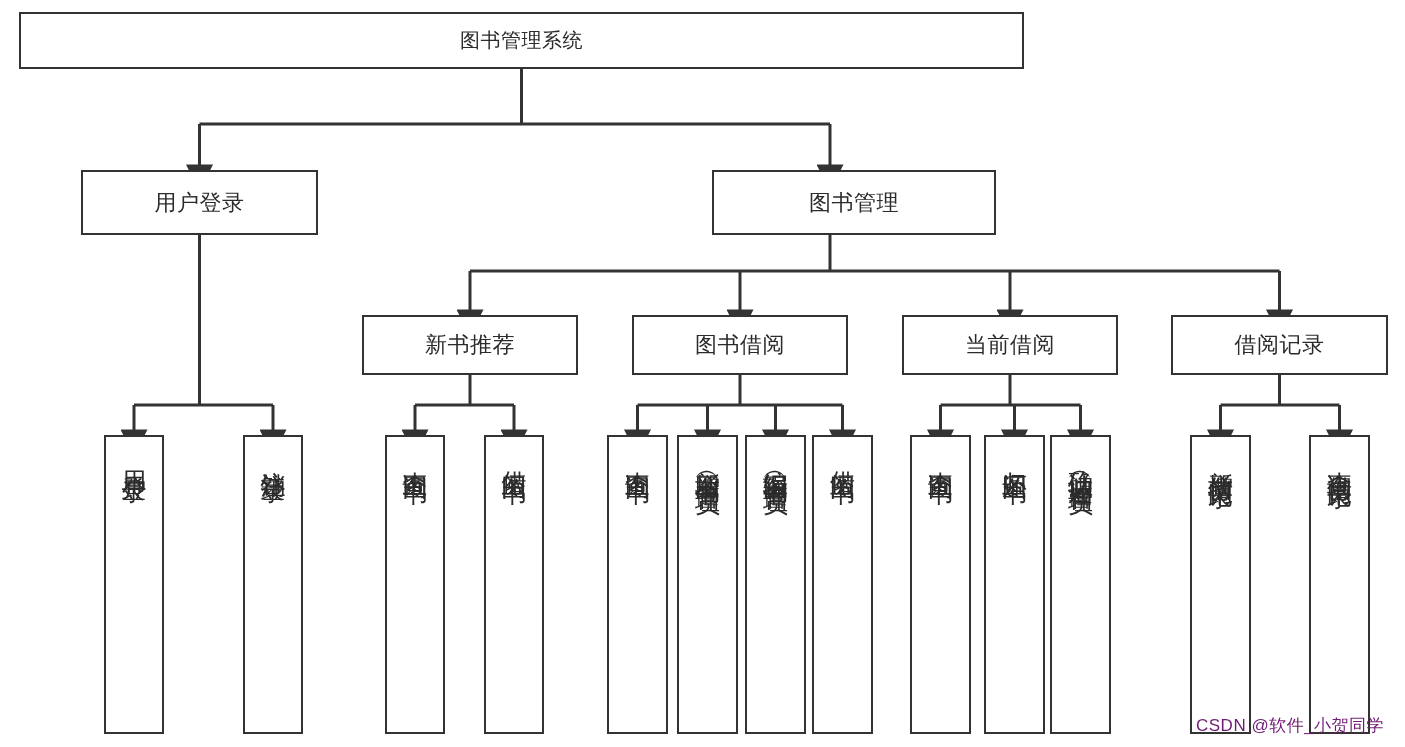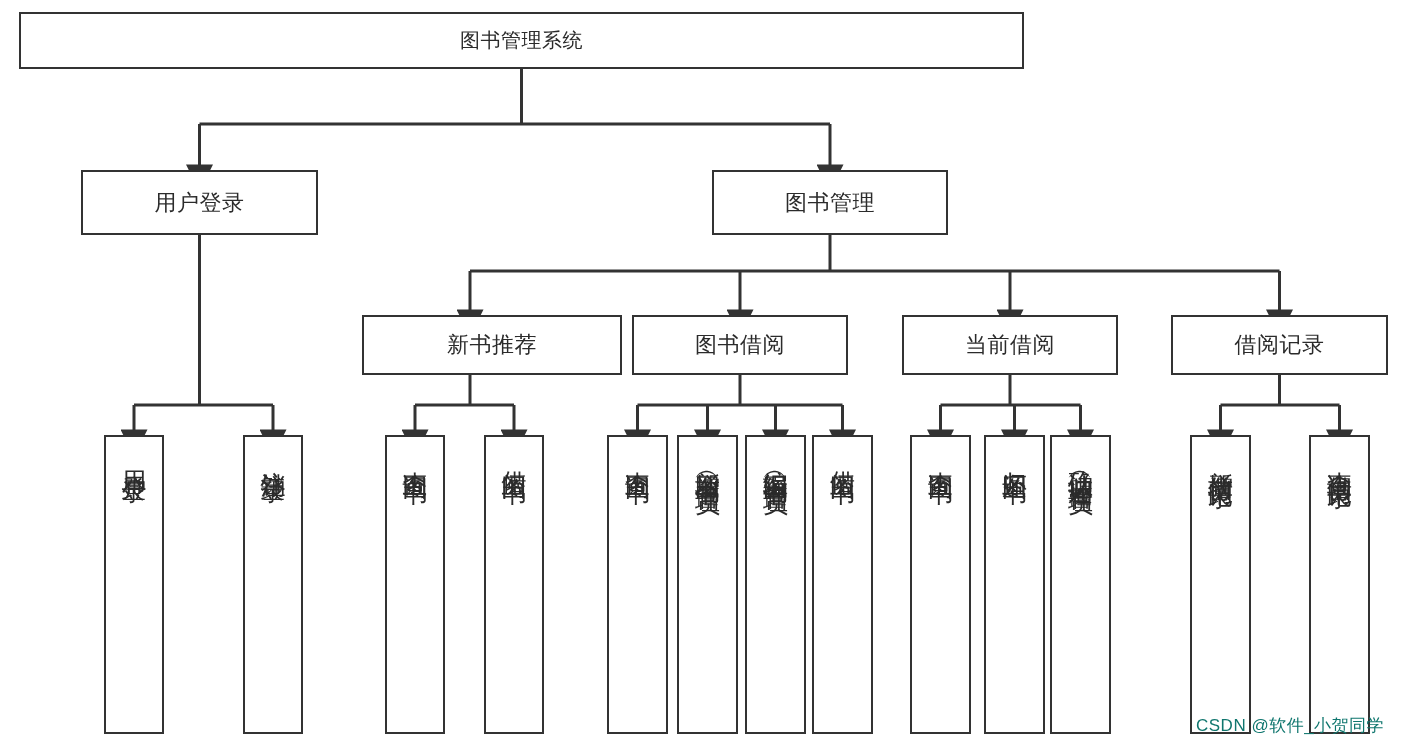--- a/index.html
+++ b/index.html
@@ -59,21 +59,21 @@
   .node.vert .node-label {
     writing-mode: vertical-rl;
     text-orientation: upright;
     font-size: 25px;
     line-height: 1.0;
     letter-spacing: 3px;
   }
   .watermark {
     position: absolute;
     font-size: 17px;
-    color: #0f766e;
+    color: #701a75;
     letter-spacing: 0.5px;
     white-space: nowrap;
     z-index: 5;
     user-select: none;
   }
 </style>
 </head>
 <body>
 
 <div id="diagram-root">
@@ -121,25 +121,25 @@
       </g>
   </svg>
 
   <div class="node root horiz" style="left: 19px; top: 12px; width: 1005px; height: 57px;">
     <span class="node-label">图书管理系统</span>
   </div>
 
   <div class="node horiz" style="left: 81px; top: 170px; width: 237px; height: 65px;">
     <span class="node-label">用户登录</span>
   </div>
-  <div class="node horiz" style="left: 712px; top: 170px; width: 236px; height: 65px;">
+  <div class="node horiz" style="left: 712px; top: 170px; width: 284px; height: 65px;">
     <span class="node-label">图书管理</span>
   </div>
 
-  <div class="node horiz" style="left: 362px; top: 315px; width: 260px; height: 60px;">
+  <div class="node horiz" style="left: 362px; top: 315px; width: 216px; height: 60px;">
     <span class="node-label">新书推荐</span>
   </div>
   <div class="node horiz" style="left: 632px; top: 315px; width: 216px; height: 60px;">
     <span class="node-label">图书借阅</span>
   </div>
   <div class="node horiz" style="left: 1171px; top: 315px; width: 217px; height: 60px;">
     <span class="node-label">借阅记录</span>
   </div>
   <div class="node horiz" style="left: 902px; top: 315px; width: 216px; height: 60px;">
     <span class="node-label">当前借阅</span>

